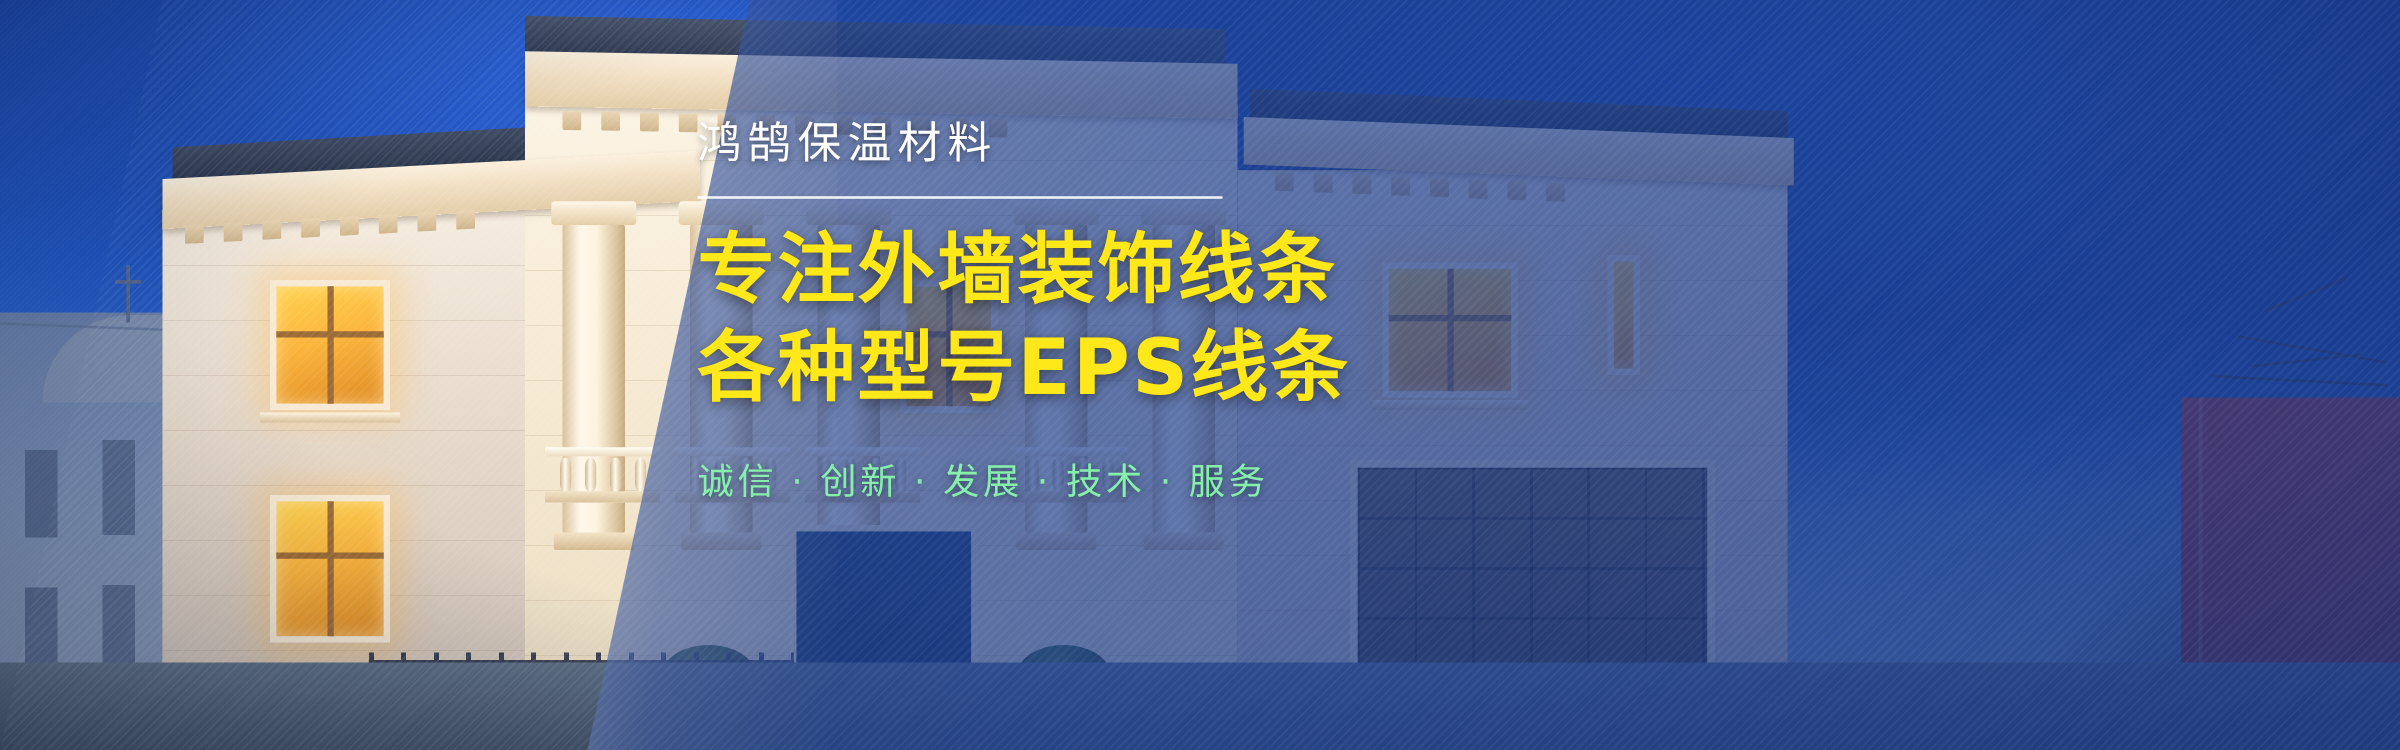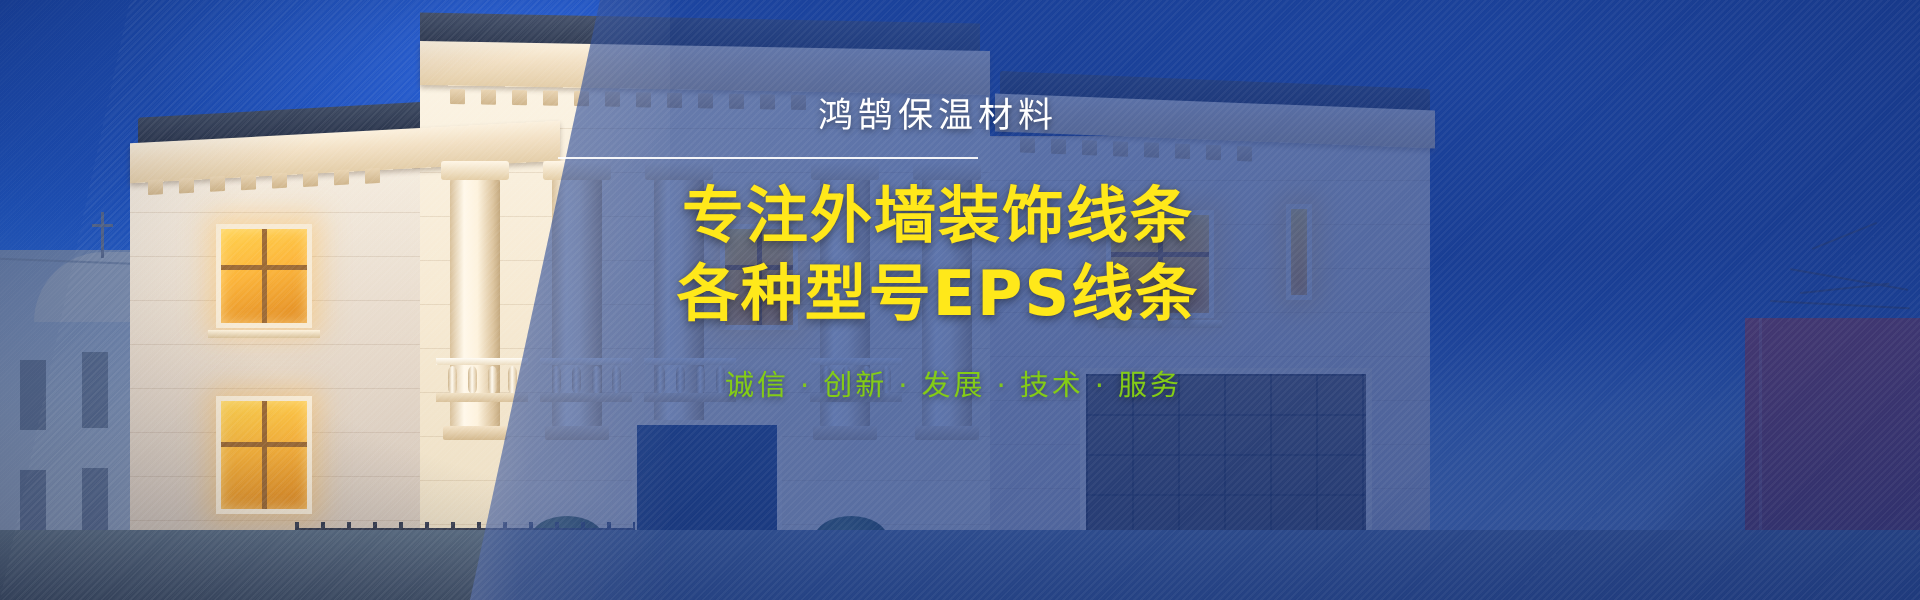--- a/index.html
+++ b/index.html
@@ -5,21 +5,20 @@
 <style>
   html,body{margin:0;padding:0;background:#0b1430;}
   *{box-sizing:border-box;}
 
   .banner{
     position:relative;
     width:1920px; height:600px;
     overflow:hidden;
     font-family:"DejaVu Sans","Liberation Sans",sans-serif;
     background:#123a86;
-    text-align:center;
   }
 
   
   .photo{position:absolute; inset:0; overflow:hidden;}
 
   .sky{
     position:absolute; inset:0;
     background:
       radial-gradient(ellipse 900px 420px at 26% 8%, #2a62d8 0%, #1d4db4 40%, rgba(20,56,140,0) 72%),
       radial-gradient(ellipse 1100px 520px at 78% 4%, #2158c9 0%, #1a47a8 45%, rgba(18,50,128,0) 75%),
@@ -238,23 +237,22 @@
     margin:22px 0 18px 0;
   }
   .headline{
     font-size:62px; font-weight:bold; letter-spacing:2px;
     color:#FFE81A; line-height:1.26;
     text-shadow:0 3px 10px rgba(0,0,0,.42), 0 0 2px rgba(120,80,0,.35);
     white-space:nowrap;
   }
   .slogan{
     margin-top:28px;
-    font-size:29px; letter-spacing:3px; color:#84cc16; font-weight:400;
+    font-size:29px; letter-spacing:3px; color:#86efac; font-weight:400;
     text-shadow:0 2px 7px rgba(0,0,0,.45);
-    margin-left:31px;
   }
   .slogan .dot{margin:0 11px; opacity:.95;}
 </style>
 </head>
 <body>
 
 <div class="banner">
 
   <div class="photo">
     <div class="sky"></div>

